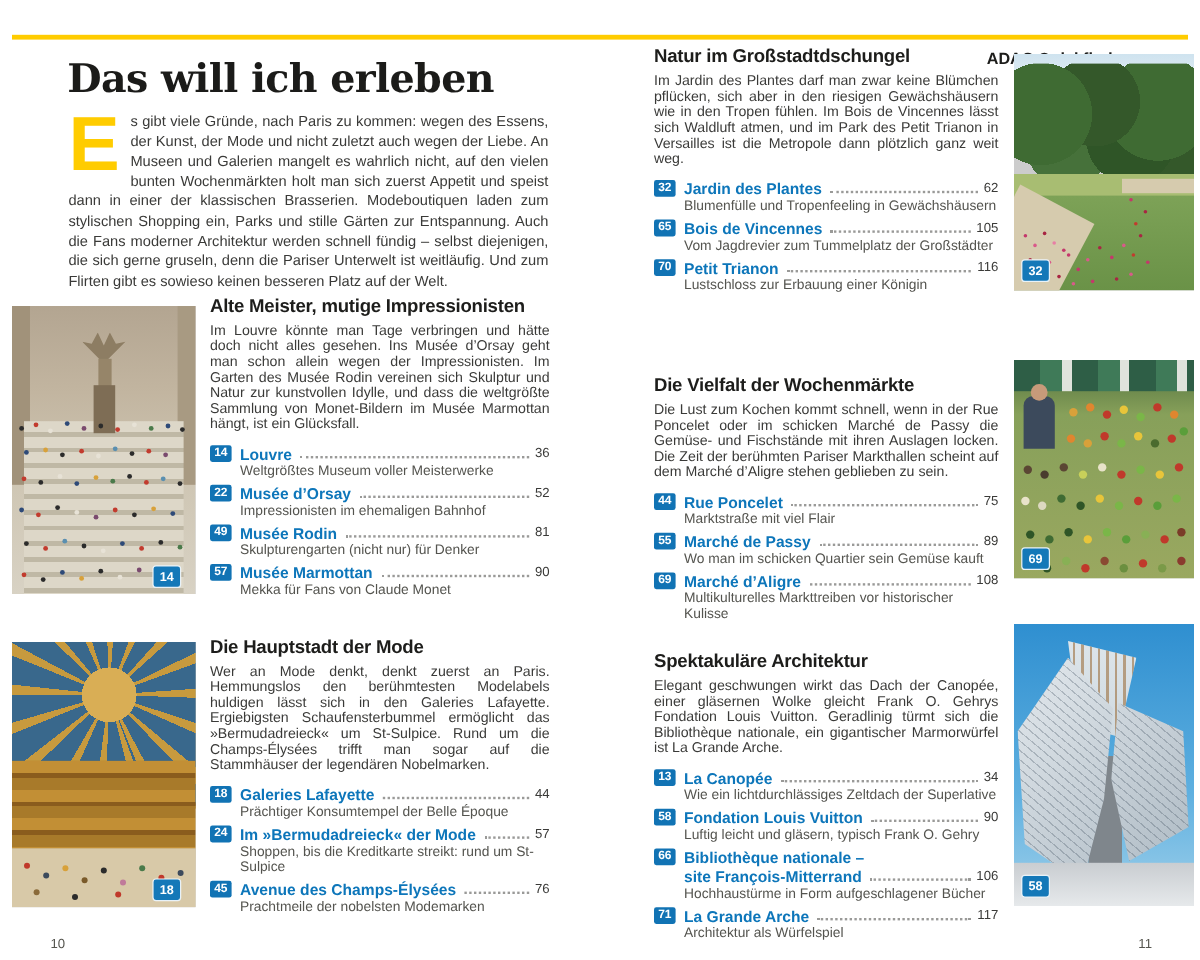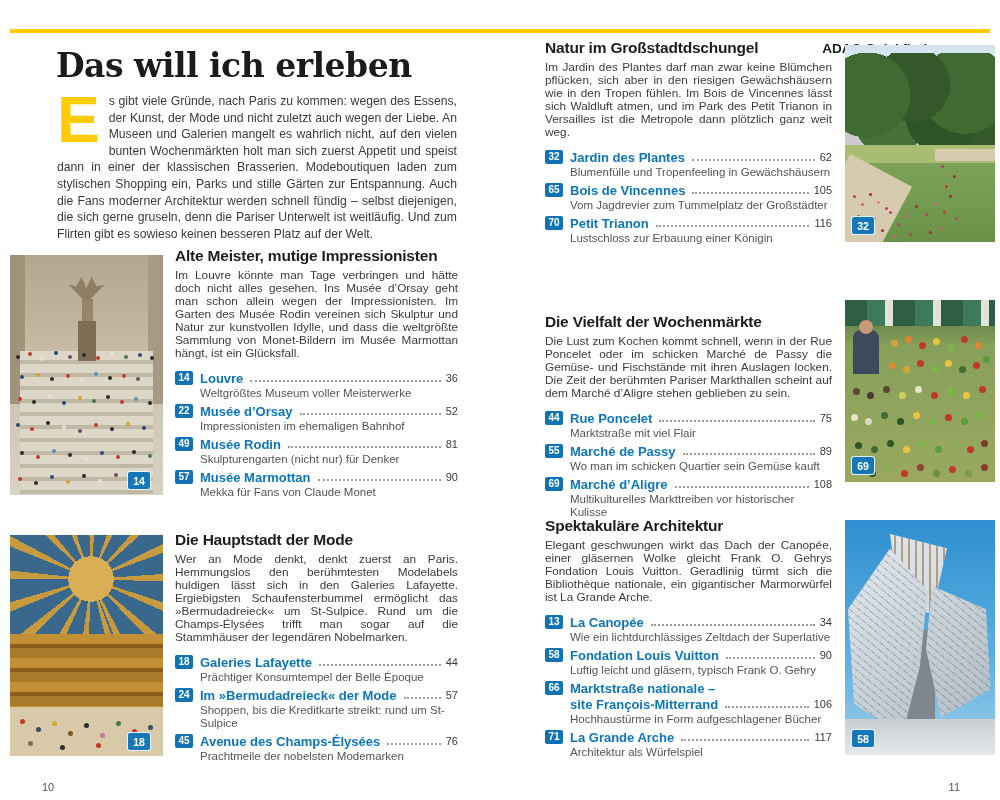--- a/index.html
+++ b/index.html
@@ -25,21 +25,21 @@
     float:left;font-size:64px;line-height:48px;font-weight:bold;
     color:#FFCC00;margin:3px 9px 0 0;
   }
 
   
   .section{position:absolute;}
   #sec-a{left:175px;top:247px;width:283px;}
   #sec-b{left:175px;top:531px;width:283px;}
   #sec-c{left:545px;top:39px;width:287px;}
   #sec-d{left:545px;top:277px;width:287px;margin-top:36px;}
-  #sec-e{left:545px;top:517px;width:287px;}
+  #sec-e{left:545px;top:543px;width:287px;}
   .sec-heading{margin:0 0 4px 0;font-size:15.5px;font-weight:bold;color:#1d1d1b;letter-spacing:-0.2px;}
   .sec-body{margin:0 0 10px 0;font-size:11.8px;line-height:13px;text-align:justify;}
 
   
   .entry{margin-bottom:3px;}
   .entry-row{display:flex;height:16px;}
   .badge{
     flex:none;width:18px;height:14px;align-self:center;margin-right:7px;
     background:#1173B4;color:#fff;font-size:10px;font-weight:bold;
     text-align:center;line-height:14px;border-radius:2px;
@@ -386,21 +386,21 @@
         <span class="badge">58</span>
         <span class="entry-title">Fondation Louis Vuitton</span>
         <span class="leader"></span>
         <span class="entry-page">90</span>
       </div>
     <div class="entry-sub">Luftig leicht und gläsern, typisch Frank O. Gehry</div>
   </div>
   <div class="entry">
     <div class="entry-row">
         <span class="badge">66</span>
-        <span class="entry-title">Marktstraße nationale –</span>
+        <span class="entry-title">Bibliothèque nationale –</span>
       </div>
     <div class="entry-row">
         <span class="entry-title indent">site François-Mitterrand</span>
         <span class="leader"></span>
         <span class="entry-page">106</span>
       </div>
     <div class="entry-sub">Hochhaustürme in Form aufgeschlagener Bücher</div>
   </div>
   <div class="entry">
     <div class="entry-row">

